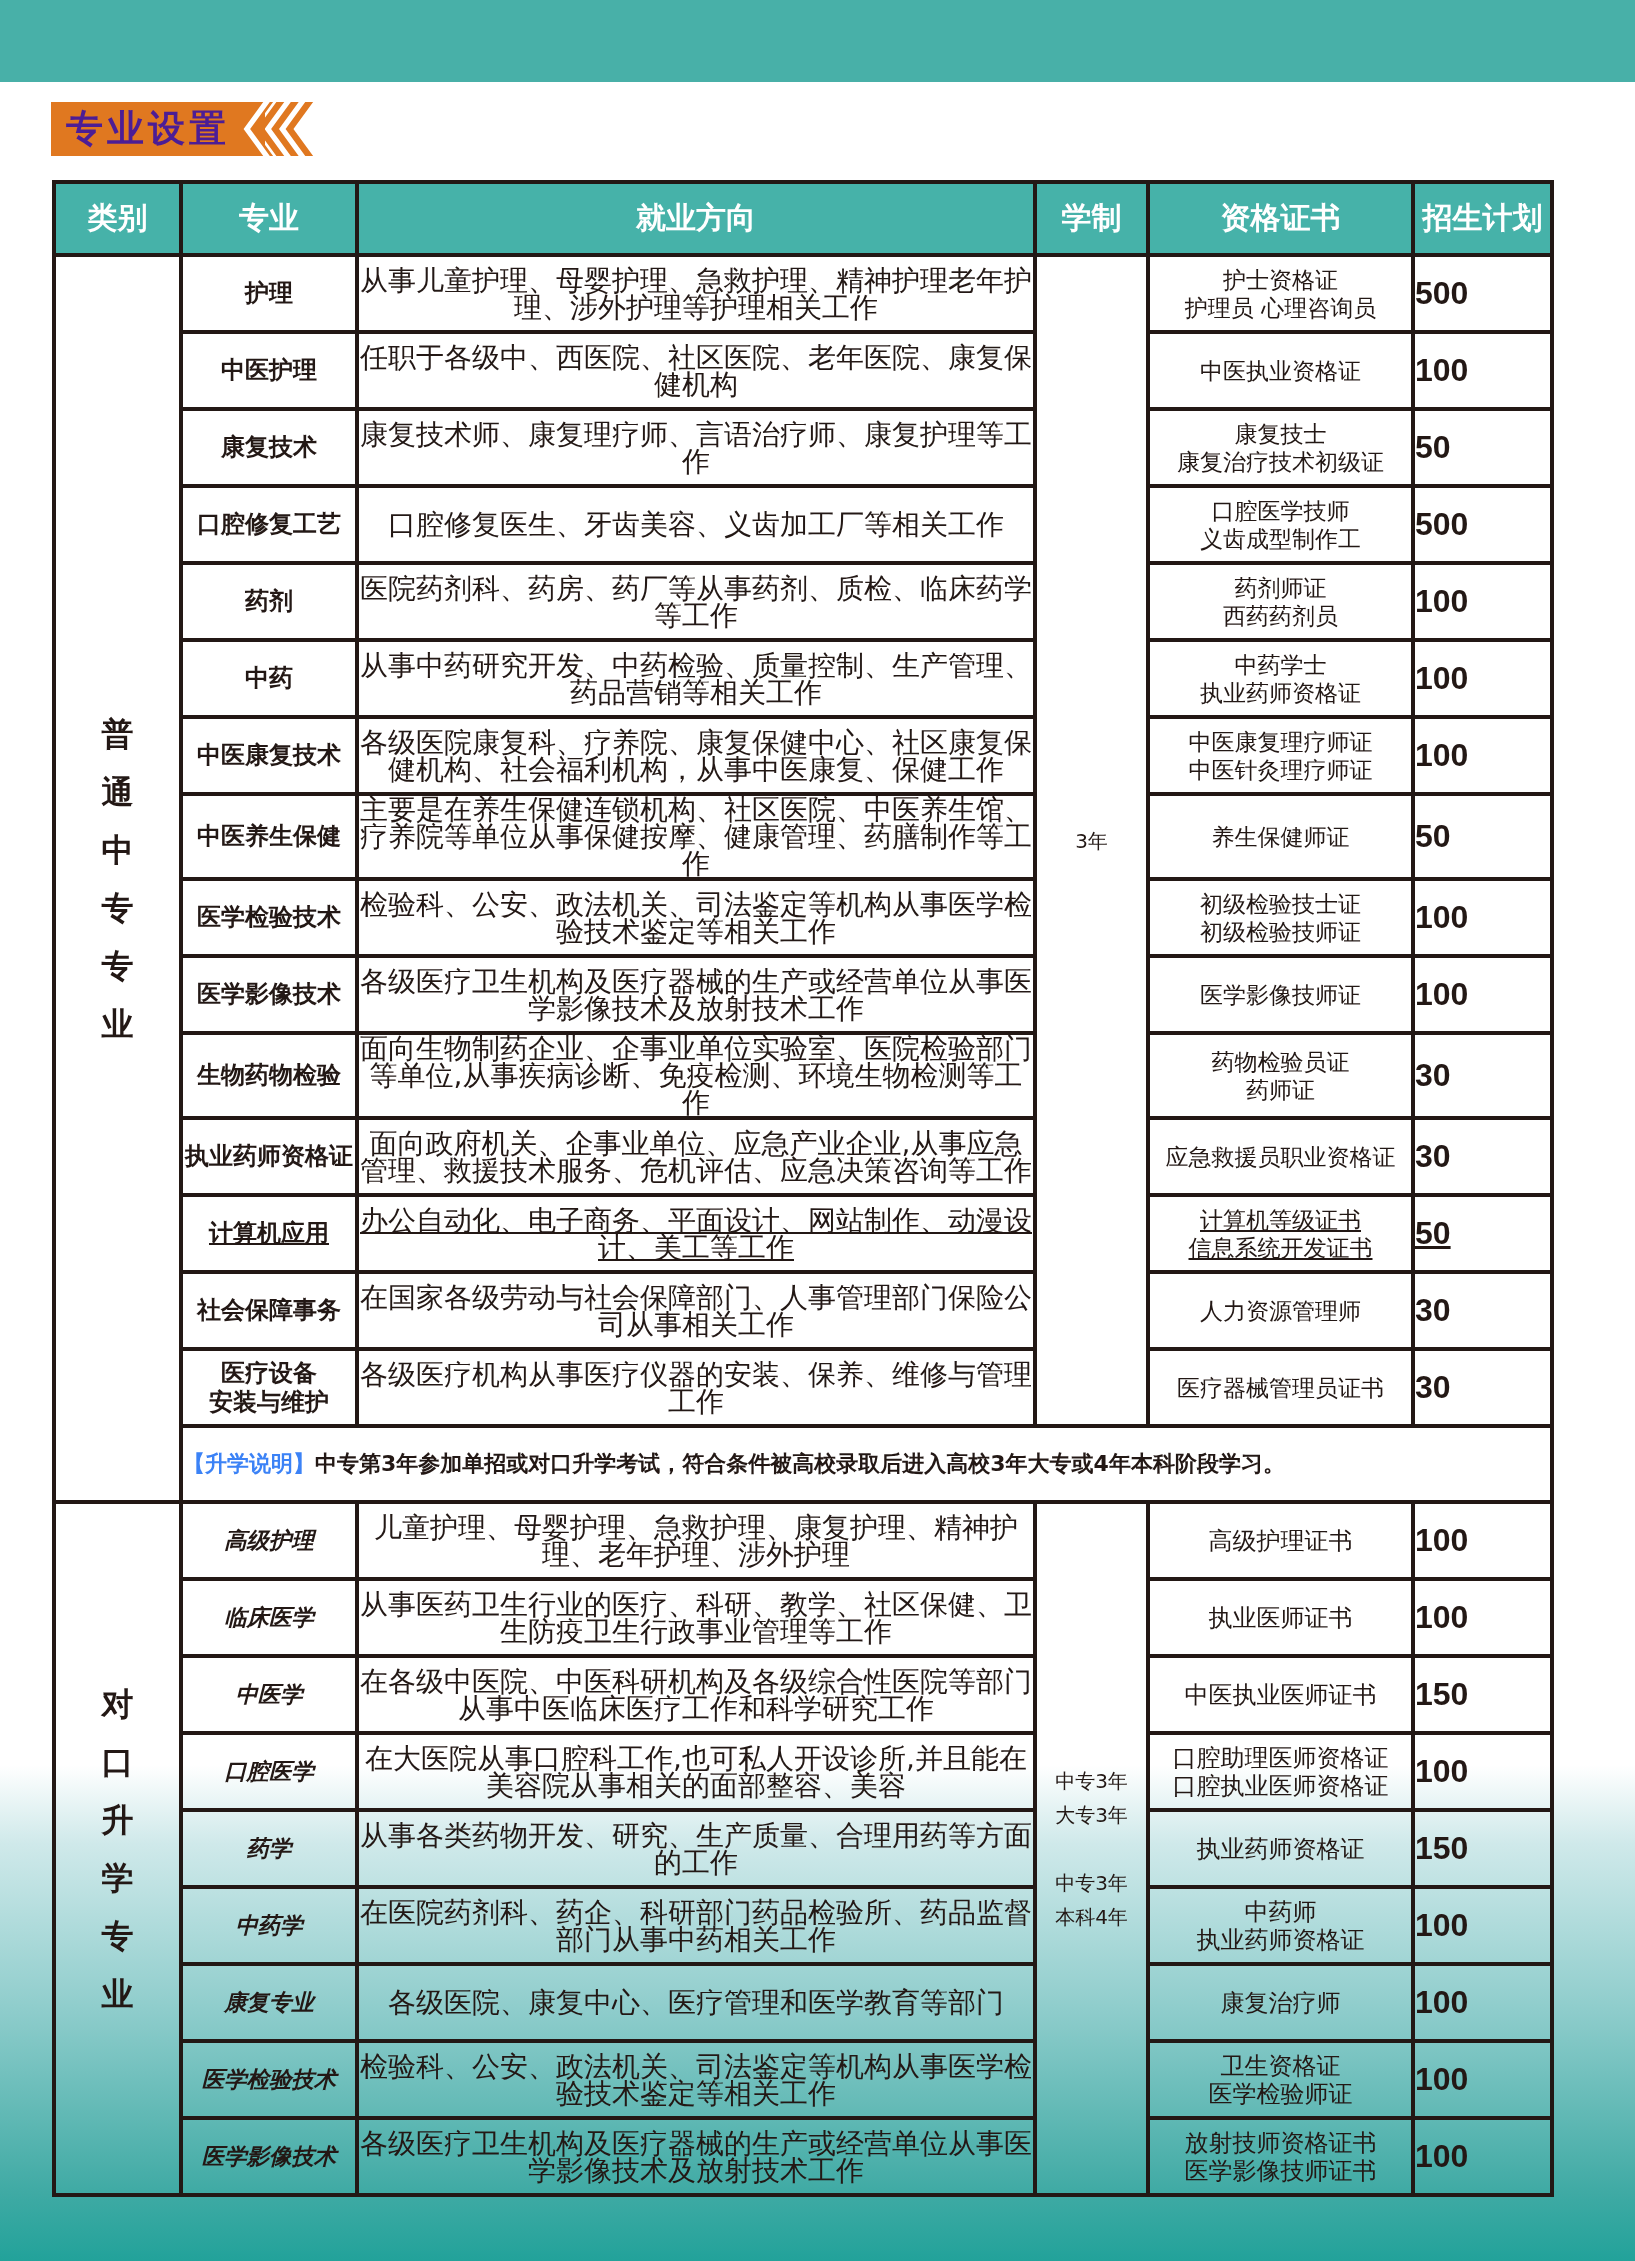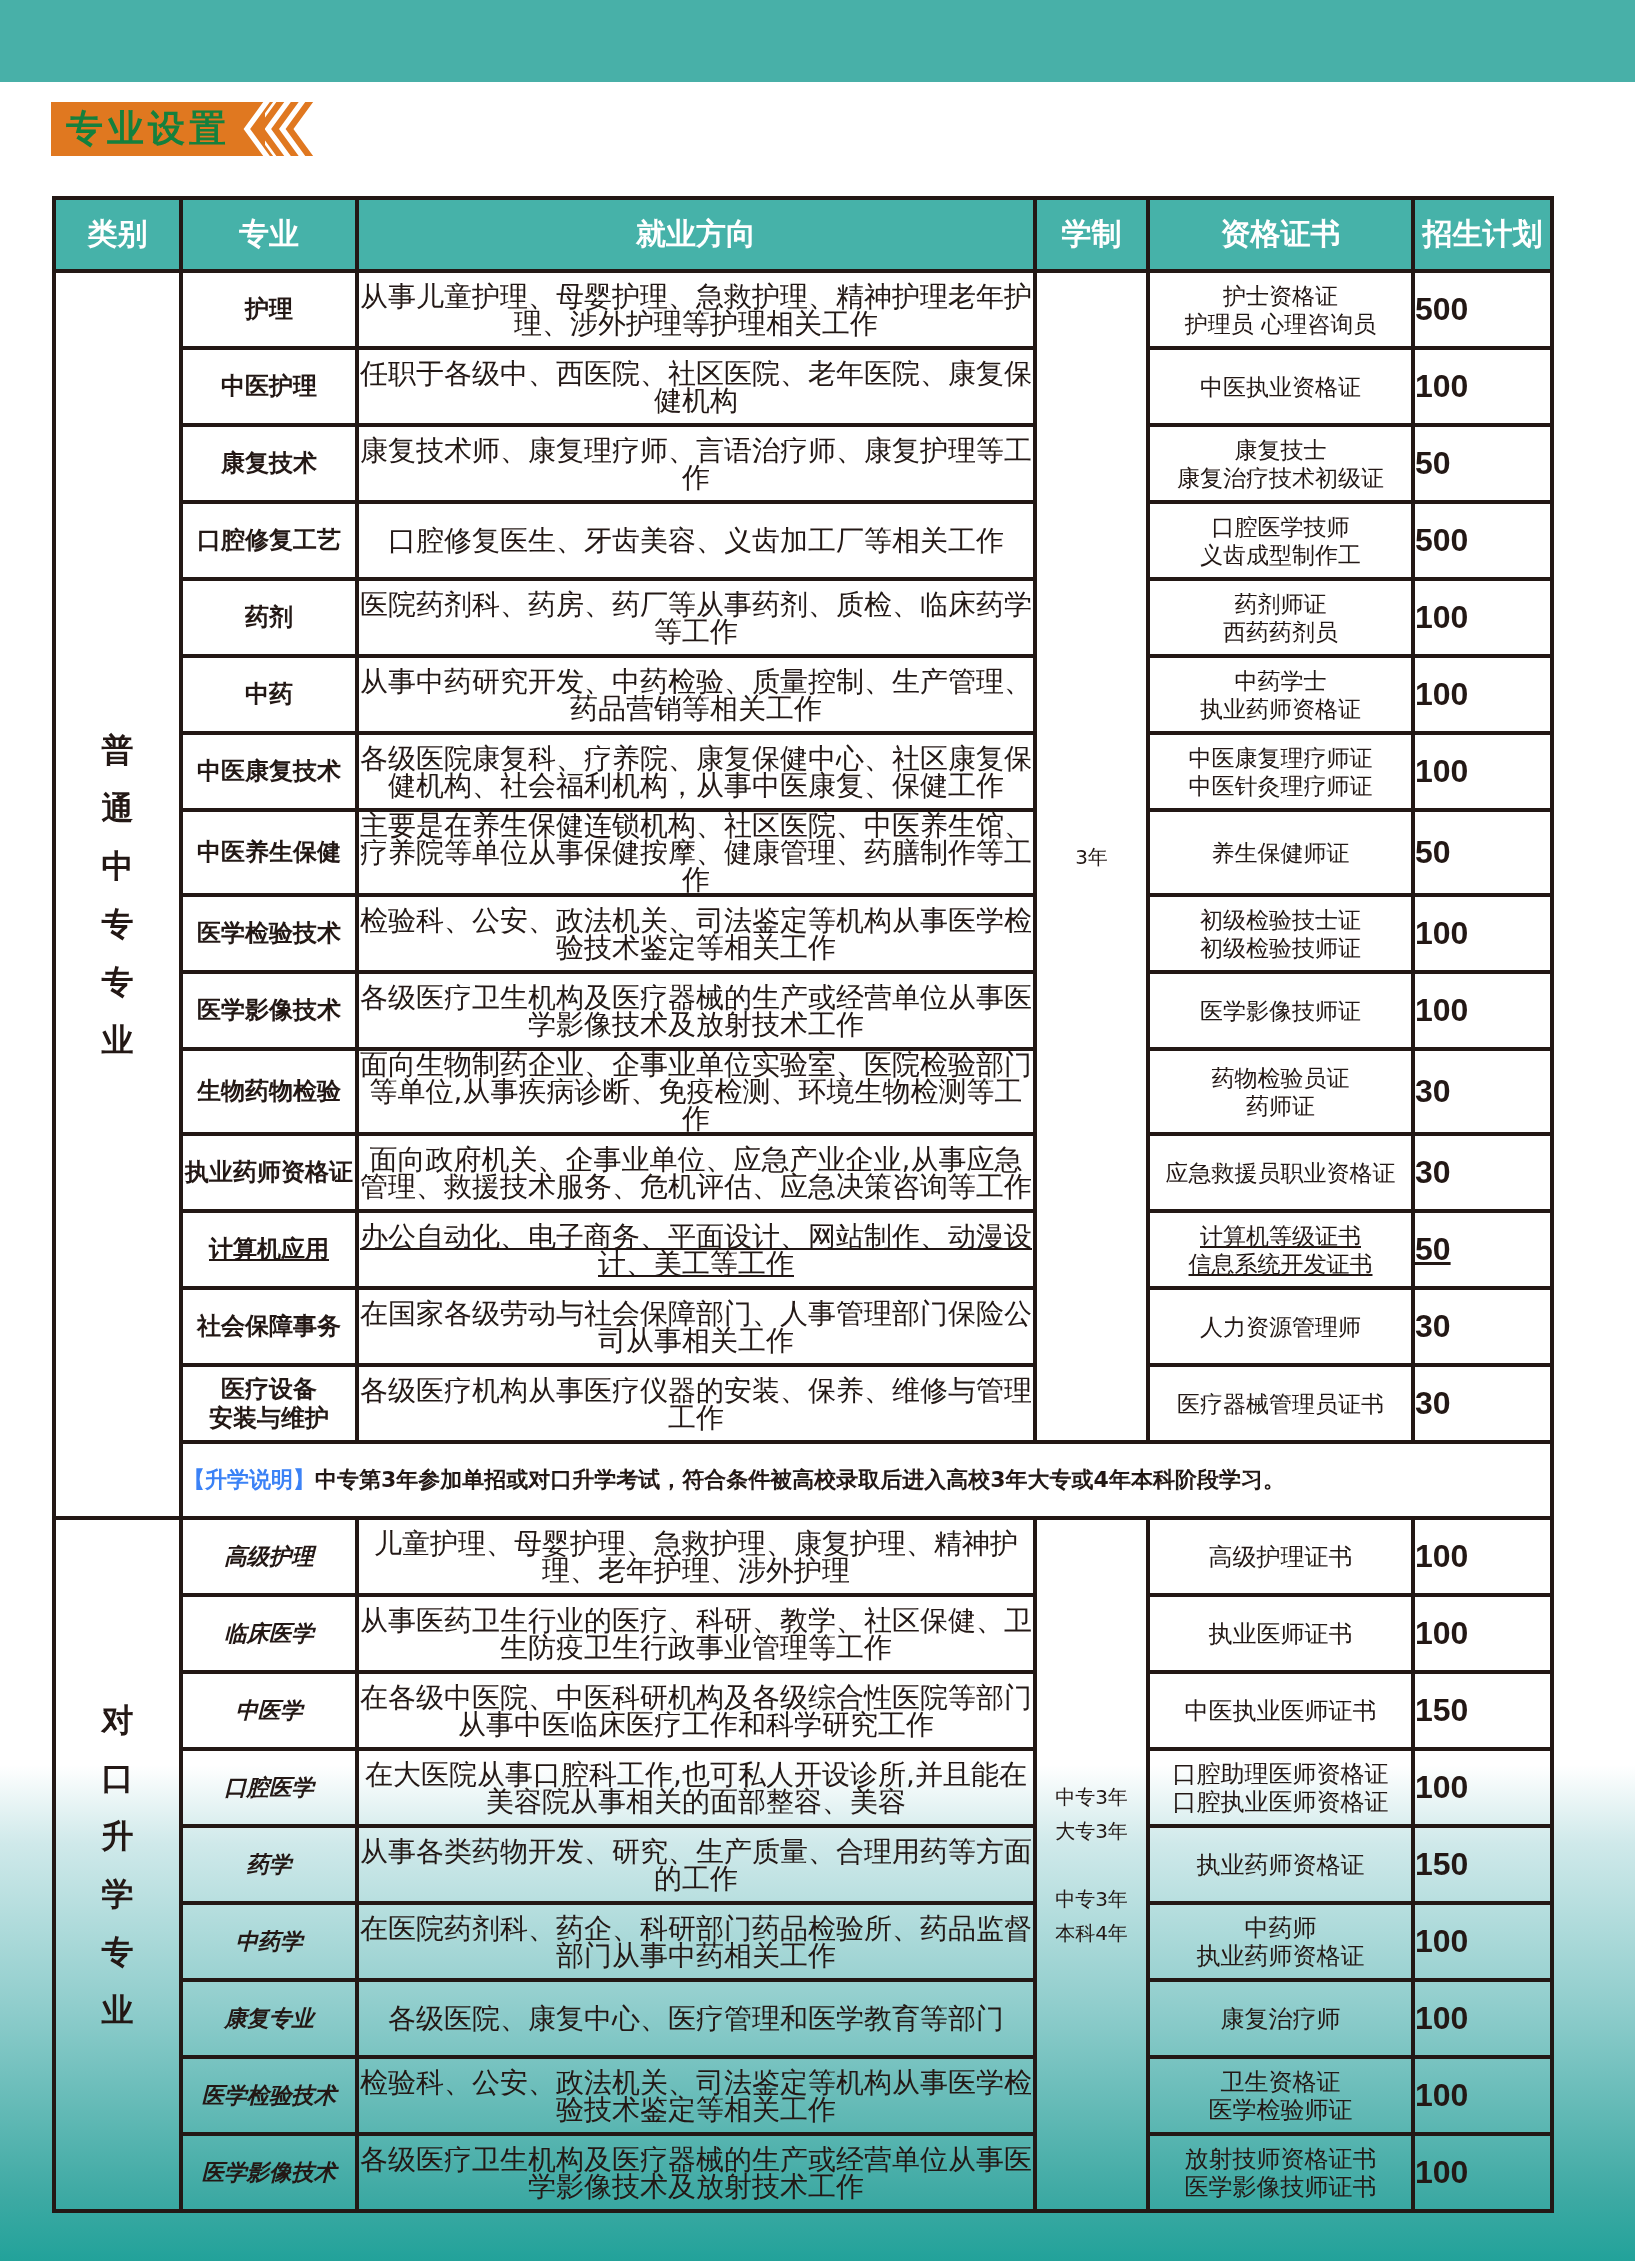--- a/index.html
+++ b/index.html
@@ -1,23 +1,23 @@
 <!DOCTYPE html>
 <html style="font-size:10.5px"><head>
 <meta charset="utf-8">
 <style>
   html,body{margin:0;padding:0;}
   body{width:1636px;height:2261px;position:relative;overflow:hidden;
     background:linear-gradient(to bottom,#ffffff 0px,#ffffff 1765px,#cfe9ea 1844px,#8fcdcc 2008px,#3faaa4 2193px,#22a29a 2261px);
     font-family:"DejaVu Sans","Liberation Sans",sans-serif;color:#231815;}
   .topband{position:absolute;left:0;top:0;width:1636px;height:82px;background:#48b0a8;}
   .title-badge{position:absolute;left:51px;top:102px;width:214px;height:54px;background:#e07820;}
-  .title-text{position:absolute;left:66px;top:105px;font-size:37px;font-weight:bold;color:#15803d;letter-spacing:4px;line-height:46px;font-family:"DejaVu Serif",serif;}
+  .title-text{position:absolute;left:66px;top:105px;font-size:37px;font-weight:bold;color:#4c1d95;letter-spacing:4px;line-height:46px;font-family:"DejaVu Serif",serif;}
   .chev{position:absolute;top:102px;height:54px;}
-  table.main{position:absolute;left:52px;top:196px;width:1497px;border-collapse:collapse;table-layout:fixed;}
+  table.main{position:absolute;left:52px;top:180px;width:1497px;border-collapse:collapse;table-layout:fixed;}
   table.main td, table.main th{border:4px solid #231815;padding:0;}
   th{background:#46b2a9;color:#fff;font-size:30px;font-weight:bold;height:69px;}
   td.cat{font-size:32px;font-weight:bold;text-align:center;vertical-align:middle;line-height:58px;}
   td.cat span{display:block;}
   td.major{font-size:24px;font-weight:bold;text-align:center;line-height:29px;height:70px;}
   td.major.s2{font-size:22.4px;font-style:italic;}
   td.dir{font-size:28px;line-height:27px;padding:0 12px 0 14.5px;text-align:center;}
   td.dur{font-size:20px;text-align:center;line-height:34px;}
   td.cert{font-size:23px;text-align:center;line-height:28px;}
   td.cert.s2{font-size:24px;}

